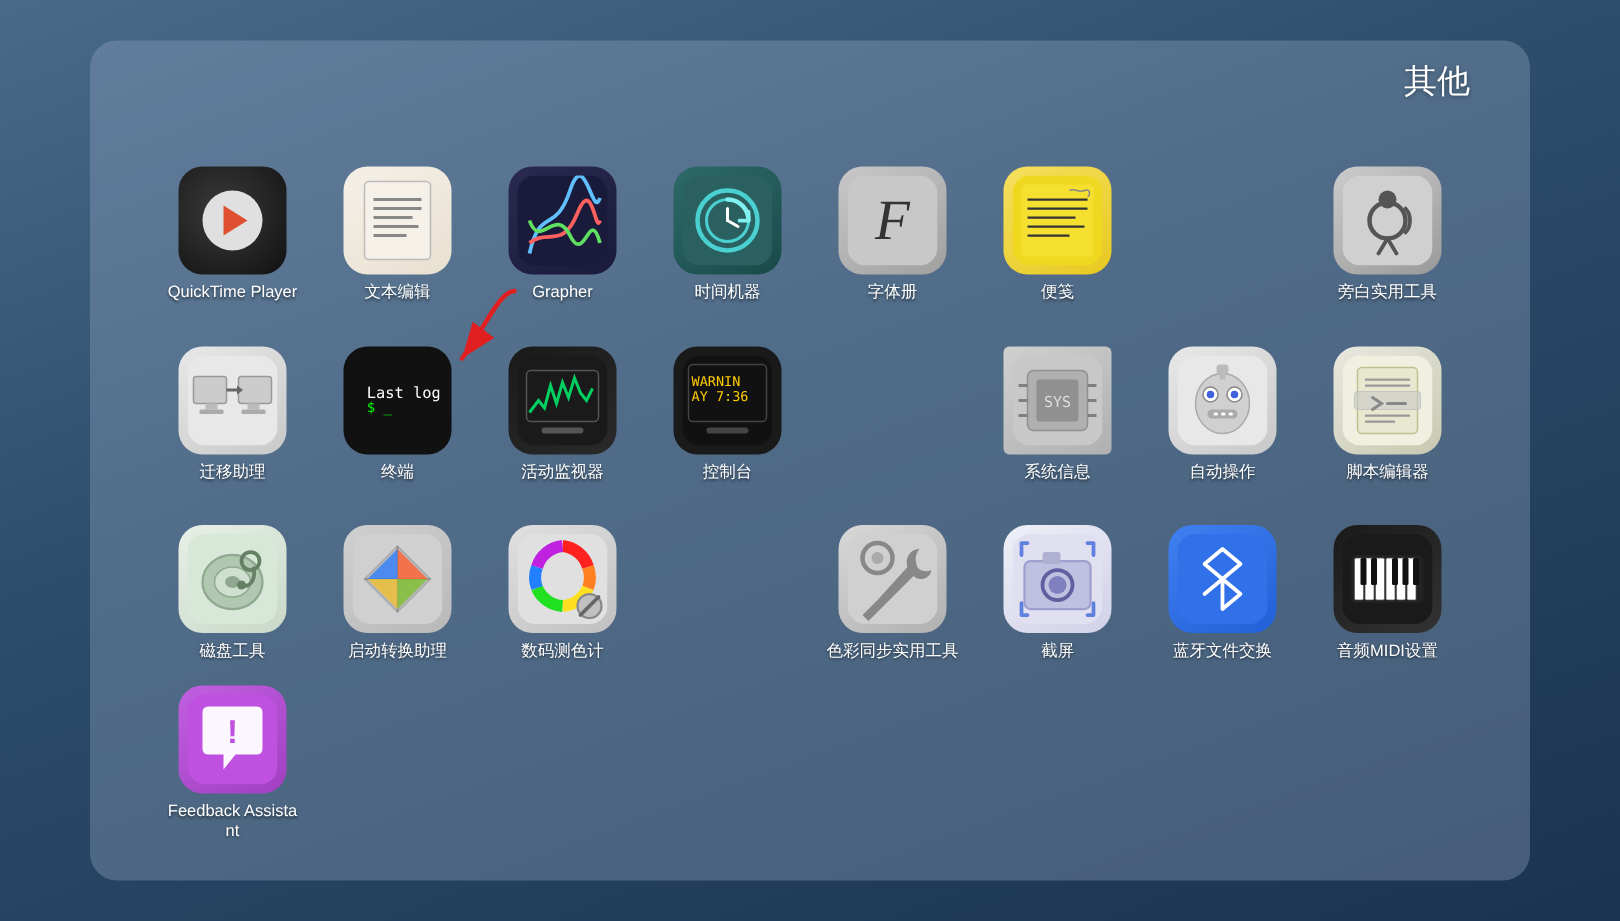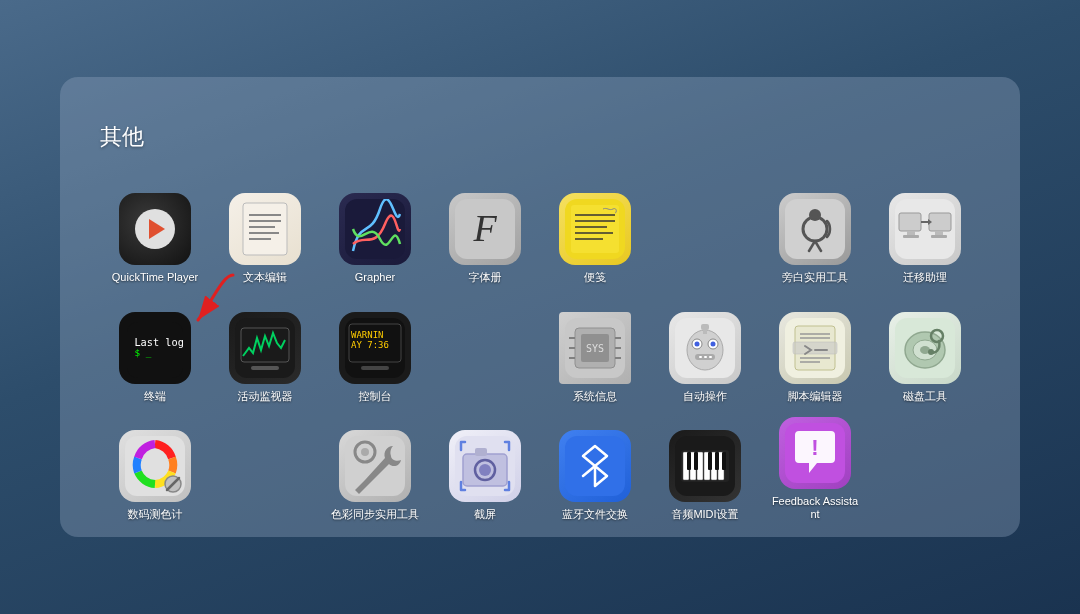--- a/index.html
+++ b/index.html
@@ -10,27 +10,27 @@
       background: linear-gradient(160deg, #4a6a8a 0%, #2d4d6b 40%, #1a3350 100%);
       display: flex;
       align-items: center;
       justify-content: center;
       font-family: -apple-system, "PingFang SC", "Helvetica Neue", Arial, sans-serif;
       overflow: hidden;
     }
 
     .launchpad-panel {
       width: 960px;
-      height: 460px;
+      height: 560px;
       background: rgba(150, 170, 195, 0.35);
       border-radius: 18px;
-      padding: 45px 40px 20px 40px;
+      padding: 12px 40px 20px 40px;
       display: flex;
       flex-direction: column;
-      align-items: flex-start;
+      align-items: flex-end;
     }
 
     .panel-title {
       font-size: 22px;
       color: #ffffff;
       font-weight: 500;
       margin-bottom: 20px;
       text-shadow: 0 1px 3px rgba(0,0,0,0.4);
     }
 
@@ -283,20 +283,34 @@
           </defs>
           <rect width="60" height="60" rx="12" fill="#1a1a3a"></rect>
           <path d="M8 52 C15 20, 25 40, 35 10 S50 30 55 15" stroke="#60c0ff" fill="none" stroke-width="2.5"></path>
           <path d="M8 45 C20 35, 30 50, 40 25 S52 40 55 30" stroke="#ff6060" fill="none" stroke-width="2.5"></path>
           <path d="M8 30 C15 50, 25 20, 35 40 S48 20 55 45" stroke="#60e060" fill="none" stroke-width="2.5"></path>
         </svg>
       </div>
       <span class="app-label">Grapher</span>
     </div>
 
+    <div class="app-item">
+      <div class="app-icon icon-timemachine">
+        <svg viewBox="0 0 60 60" xmlns="http://www.w3.org/2000/svg">
+          <rect width="60" height="60" rx="12" fill="#2a6060"></rect>
+          <circle cx="30" cy="30" r="20" fill="none" stroke="#4ad0d0" stroke-width="3"></circle>
+          <circle cx="30" cy="30" r="14" fill="none" stroke="#4ad0d0" stroke-width="2"></circle>
+          <path d="M30 16 A14 14 0 0 1 44 30" stroke="#80f0f0" fill="none" stroke-width="3" stroke-linecap="round"></path>
+          <polyline points="44,24 44,30 38,30" stroke="#80f0f0" fill="none" stroke-width="2.5" stroke-linecap="round" stroke-linejoin="round"></polyline>
+          <line x1="30" y1="22" x2="30" y2="30" stroke="white" stroke-width="2" stroke-linecap="round"></line>
+          <line x1="30" y1="30" x2="37" y2="34" stroke="white" stroke-width="2" stroke-linecap="round"></line>
+        </svg>
+      </div>
+      <span class="app-label">时间机器</span>
+    </div>
 
     <div class="app-item">
       <div class="app-icon icon-fontbook">
         <svg viewBox="0 0 60 60" xmlns="http://www.w3.org/2000/svg">
           <rect width="60" height="60" rx="12" fill="#c8c8c8"></rect>
           <text x="50%" y="70%" text-anchor="middle" font-size="38" font-family="Georgia, serif" fill="#333" font-style="italic">F</text>
         </svg>
       </div>
       <span class="app-label">字体册</span>
     </div>
@@ -481,20 +495,37 @@
           <ellipse cx="30" cy="32" rx="5" ry="4" fill="#90a890"></ellipse>
 
           <circle cx="42" cy="18" r="6" fill="none" stroke="#668066" stroke-width="2.5"></circle>
           <path d="M44 23 C46 32, 40 36, 36 34" stroke="#668066" fill="none" stroke-width="2.5" stroke-linecap="round"></path>
           <circle cx="36" cy="34" r="3" fill="#668066"></circle>
         </svg>
       </div>
       <span class="app-label">磁盘工具</span>
     </div>
 
+    <div class="app-item">
+      <div class="app-icon icon-bootcamp">
+        <svg viewBox="0 0 60 60" xmlns="http://www.w3.org/2000/svg">
+          <rect width="60" height="60" rx="12" fill="#d0d0d0"></rect>
+
+          <polygon points="30,8 52,30 30,52 8,30" fill="#b8b8b8" stroke="#aaa" stroke-width="1"></polygon>
+          <line x1="30" y1="8" x2="30" y2="52" stroke="#888" stroke-width="1"></line>
+          <line x1="8" y1="30" x2="52" y2="30" stroke="#888" stroke-width="1"></line>
+
+          <polygon points="30,10 50,30 30,30" fill="#ff6030" opacity="0.8"></polygon>
+          <polygon points="30,30 50,30 30,50" fill="#80c030" opacity="0.8"></polygon>
+          <polygon points="10,30 30,10 30,30" fill="#3080ff" opacity="0.8"></polygon>
+          <polygon points="10,30 30,30 30,50" fill="#f0c030" opacity="0.8"></polygon>
+        </svg>
+      </div>
+      <span class="app-label">启动转换助理</span>
+    </div>
 
     <div class="app-item">
       <div class="app-icon icon-digitalcolor">
         <svg viewBox="0 0 60 60" xmlns="http://www.w3.org/2000/svg">
           <rect width="60" height="60" rx="12" fill="#e0e0e0"></rect>
 
           <circle cx="30" cy="28" r="20" fill="none" stroke="none"></circle>
           <path d="M30 8 A20 20 0 0 1 47 22" stroke="#ff2020" stroke-width="8" fill="none"></path>
           <path d="M47 22 A20 20 0 0 1 47 36" stroke="#ff8020" stroke-width="8" fill="none"></path>
           <path d="M47 36 A20 20 0 0 1 30 48" stroke="#ffe020" stroke-width="8" fill="none"></path>

